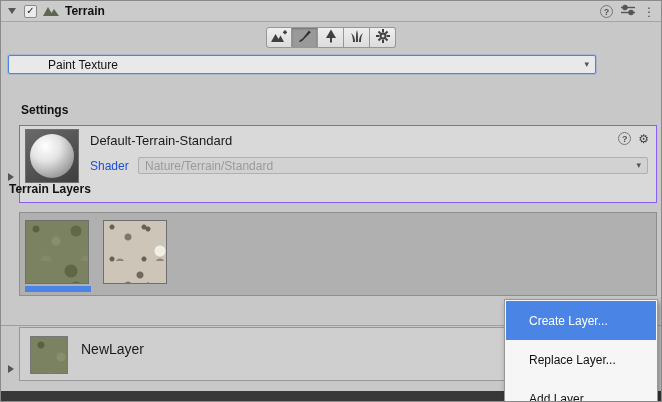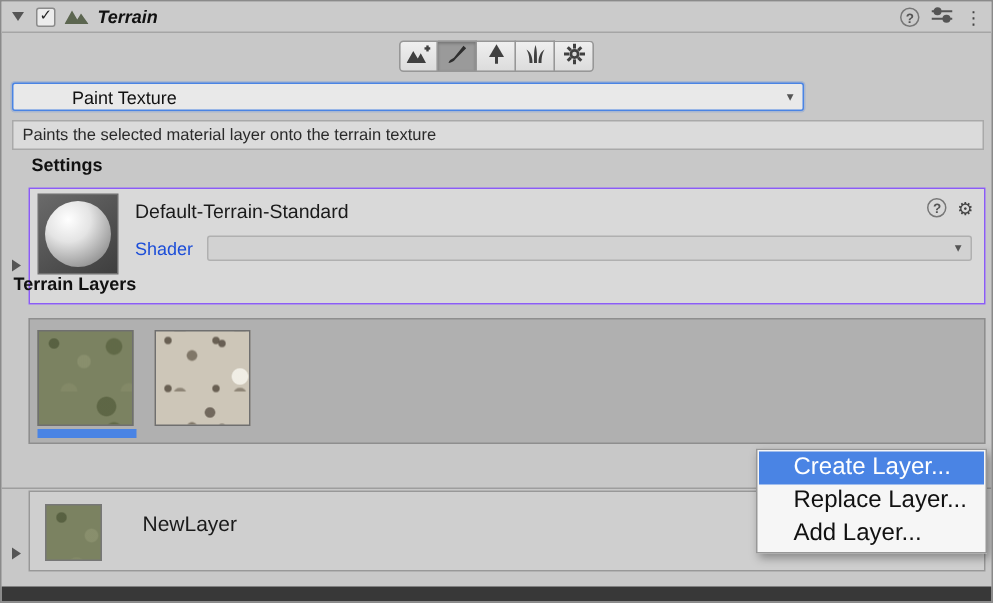--- a/index.html
+++ b/index.html
@@ -11,38 +11,38 @@
   .comp-header{position:absolute;top:0;left:0;right:0;height:21px;background:#CBCBCB;
                border-bottom:1px solid #A5A5A5;display:flex;align-items:center;}
   .tri-down{width:0;height:0;border-left:4px solid transparent;border-right:4px solid transparent;
             border-top:6px solid #555;margin-left:7px;}
   .tri-right{width:0;height:0;border-top:4px solid transparent;border-bottom:4px solid transparent;
              border-left:6px solid #555;}
   .checkbox{width:13px;height:13px;background:#ECECEC;border:1px solid #8a8a8a;border-radius:2px;
             margin-left:8px;display:flex;align-items:center;justify-content:center;
             font-size:10px;line-height:1;color:#222;}
   .terrain-icon{margin-left:6px;display:flex;}
-  .comp-title{font-weight:bold;margin-left:6px;font-style:italic;}
+  .comp-title{font-weight:bold;margin-left:6px;}
   .header-right{position:absolute;right:6px;top:0;height:21px;display:flex;align-items:center;gap:8px;}
   .help-circle{width:13px;height:13px;border-radius:50%;border:1px solid #777;color:#555;
                font-size:9px;font-weight:bold;display:flex;align-items:center;justify-content:center;}
   .kebab{color:#444;font-size:12px;line-height:1;}
 
   
   .toolbar{position:absolute;top:26px;left:0;right:0;display:flex;justify-content:center;}
   .tool-btn{width:26px;height:21px;background:linear-gradient(#EFEFEF,#DCDCDC);
             border:1px solid #979797;border-left:none;display:flex;align-items:center;justify-content:center;cursor:default;}
   .tool-btn:first-child{border-left:1px solid #979797;border-radius:3px 0 0 3px;}
   .tool-btn:last-child{border-radius:0 3px 3px 0;}
   .tool-btn.selected{background:#9a9a9a;box-shadow:inset 0 1px 2px rgba(0,0,0,.25);}
 
   
   .dropdown{display:flex;align-items:center;height:19px;background:#E9E9E9;border:1px solid #4A84E4;
             box-shadow:0 0 0 1px rgba(74,132,228,.25);border-radius:2px;padding:0 6px;}
-  #paint-mode{position:absolute;top:54px;left:7px;width:528px;padding-left:39px;}
+  #paint-mode{position:absolute;top:54px;left:7px;width:588px;padding-left:39px;}
   .dd-arrow{margin-left:auto;color:#555;font-size:9px;line-height:1;}
   .helpbox{position:absolute;top:79px;left:7px;width:648px;height:20px;background:#DBDBDB;
            border:1px solid #A9A9A9;font-size:11px;color:#2a2a2a;display:flex;align-items:center;padding:0 6px;}
 
   .section-label{position:absolute;left:8px;font-weight:bold;}
 
   
   .material-box{position:absolute;top:124px;left:18px;width:638px;height:78px;background:#D9D9D9;
                 border:1px solid #8b5cf6;}
   .mat-thumb{position:absolute;left:5px;top:3px;width:54px;height:54px;border:1px solid #6f6f6f;
@@ -81,27 +81,27 @@
     radial-gradient(circle at 56px 30px, rgba(244,242,234,.9) 5px, transparent 6px),
     radial-gradient(circle at 16px 42px, rgba(100,90,75,.6) 4px, transparent 5px),
     radial-gradient(circle at 36px 54px, rgba(75,65,55,.7) 3px, transparent 4px);
     background-size:32px 32px,48px 48px,56px 56px,64px 64px,40px 40px,64px 64px;}
 
   
   .divider{position:absolute;top:324px;left:0;right:0;height:1px;background:#9E9E9E;}
   .newlayer-box{position:absolute;top:326px;left:18px;width:638px;height:54px;background:#CFCFCF;
                 border:1px solid #989898;}
   .nl-thumb{position:absolute;left:10px;top:8px;width:38px;height:38px;border:1px solid #777;}
-  .nl-name{position:absolute;left:75px;top:13px;font-size:14px;color:#1a1a1a;}
+  .nl-name{position:absolute;left:61px;top:13px;font-size:14px;color:#1a1a1a;}
   .nl-foldout{position:absolute;left:7px;top:364px;}
 
   
   .ctx-menu{position:absolute;left:503px;top:298px;width:154px;background:#F6F6F6;border:1px solid #979797;
             box-shadow:2px 3px 6px rgba(0,0,0,.35);padding:1px;z-index:10;}
-  .ctx-item{height:22px;display:flex;align-items:center;padding-left:23px;font-size:16px;color:#111;cursor:default;}
+  .ctx-item{height:39px;display:flex;align-items:center;padding-left:23px;font-size:12px;color:#111;cursor:default;}
   .ctx-item.hl{background:#4A84E4;color:#fff;}
 
   .bottom-bar{position:absolute;left:0;right:0;bottom:0;height:10px;background:#383838;}
 </style>
 </head>
 <body>
 
 <div id="app">
 
   <div class="comp-header">
@@ -185,40 +185,38 @@
           </svg>
       </span>
     </div>
   </div>
 
   <div class="dropdown" id="paint-mode">
     <span>Paint Texture</span>
     <span class="dd-arrow">▾</span>
   </div>
 
-  <div class="helpbox">
-    <span>Paints the selected material layer onto the terrain texture</span>
-  </div>
 
   <div class="section-label" style="top:102px;margin-left:12px;">Settings</div>
 
   <div class="material-box">
     <div class="mat-thumb">
       <div class="sphere"></div>
     </div>
     <div class="mat-name">Default-Terrain-Standard</div>
     <div class="mat-icons">
       <div class="help-circle">
         <span>?</span>
       </div>
       <span class="mat-gear">⚙</span>
     </div>
     <div class="shader-row">
       <span class="shader-label">Shader</span>
       <div class="shader-dd">
+        <span>Nature/Terrain/Standard</span>
         <span class="dd-arrow">▾</span>
       </div>
     </div>
   </div>
   <div class="tri-right mat-foldout"></div>
 
   <div class="section-label" style="top:181px;">Terrain Layers</div>
 
   <div class="layers-box">
     <div class="layer-thumb t0 tex-grass"></div>

